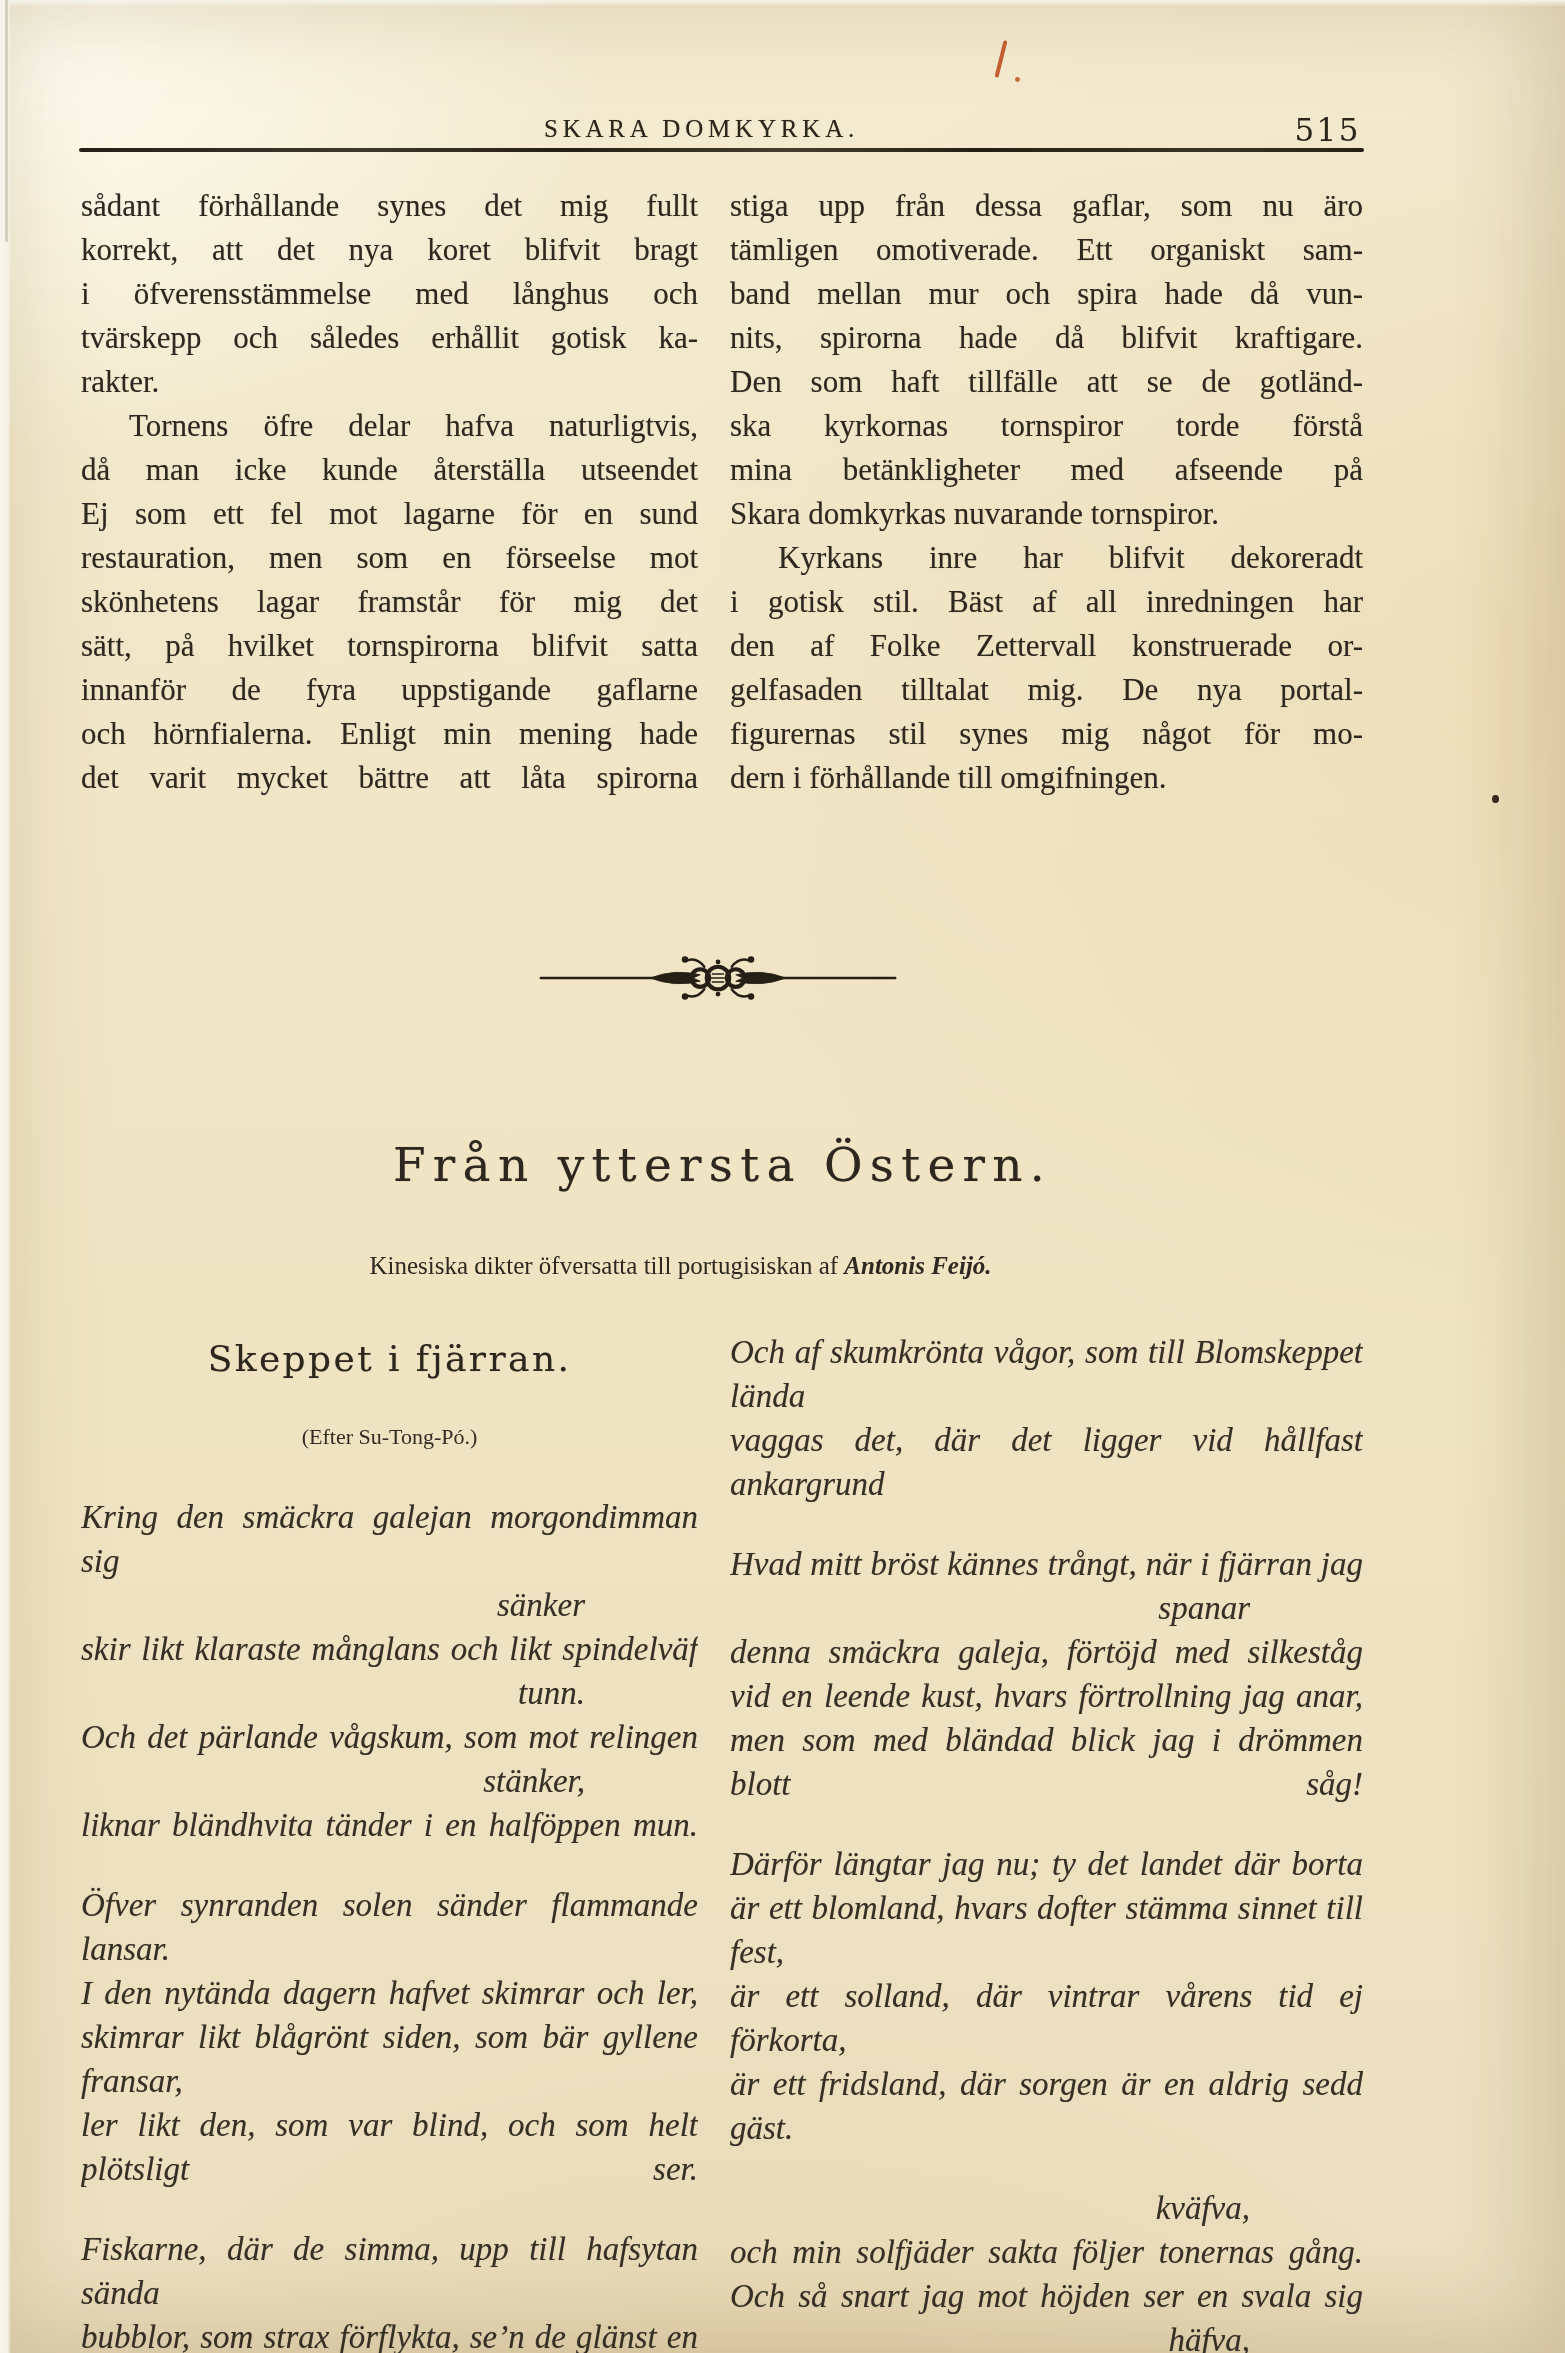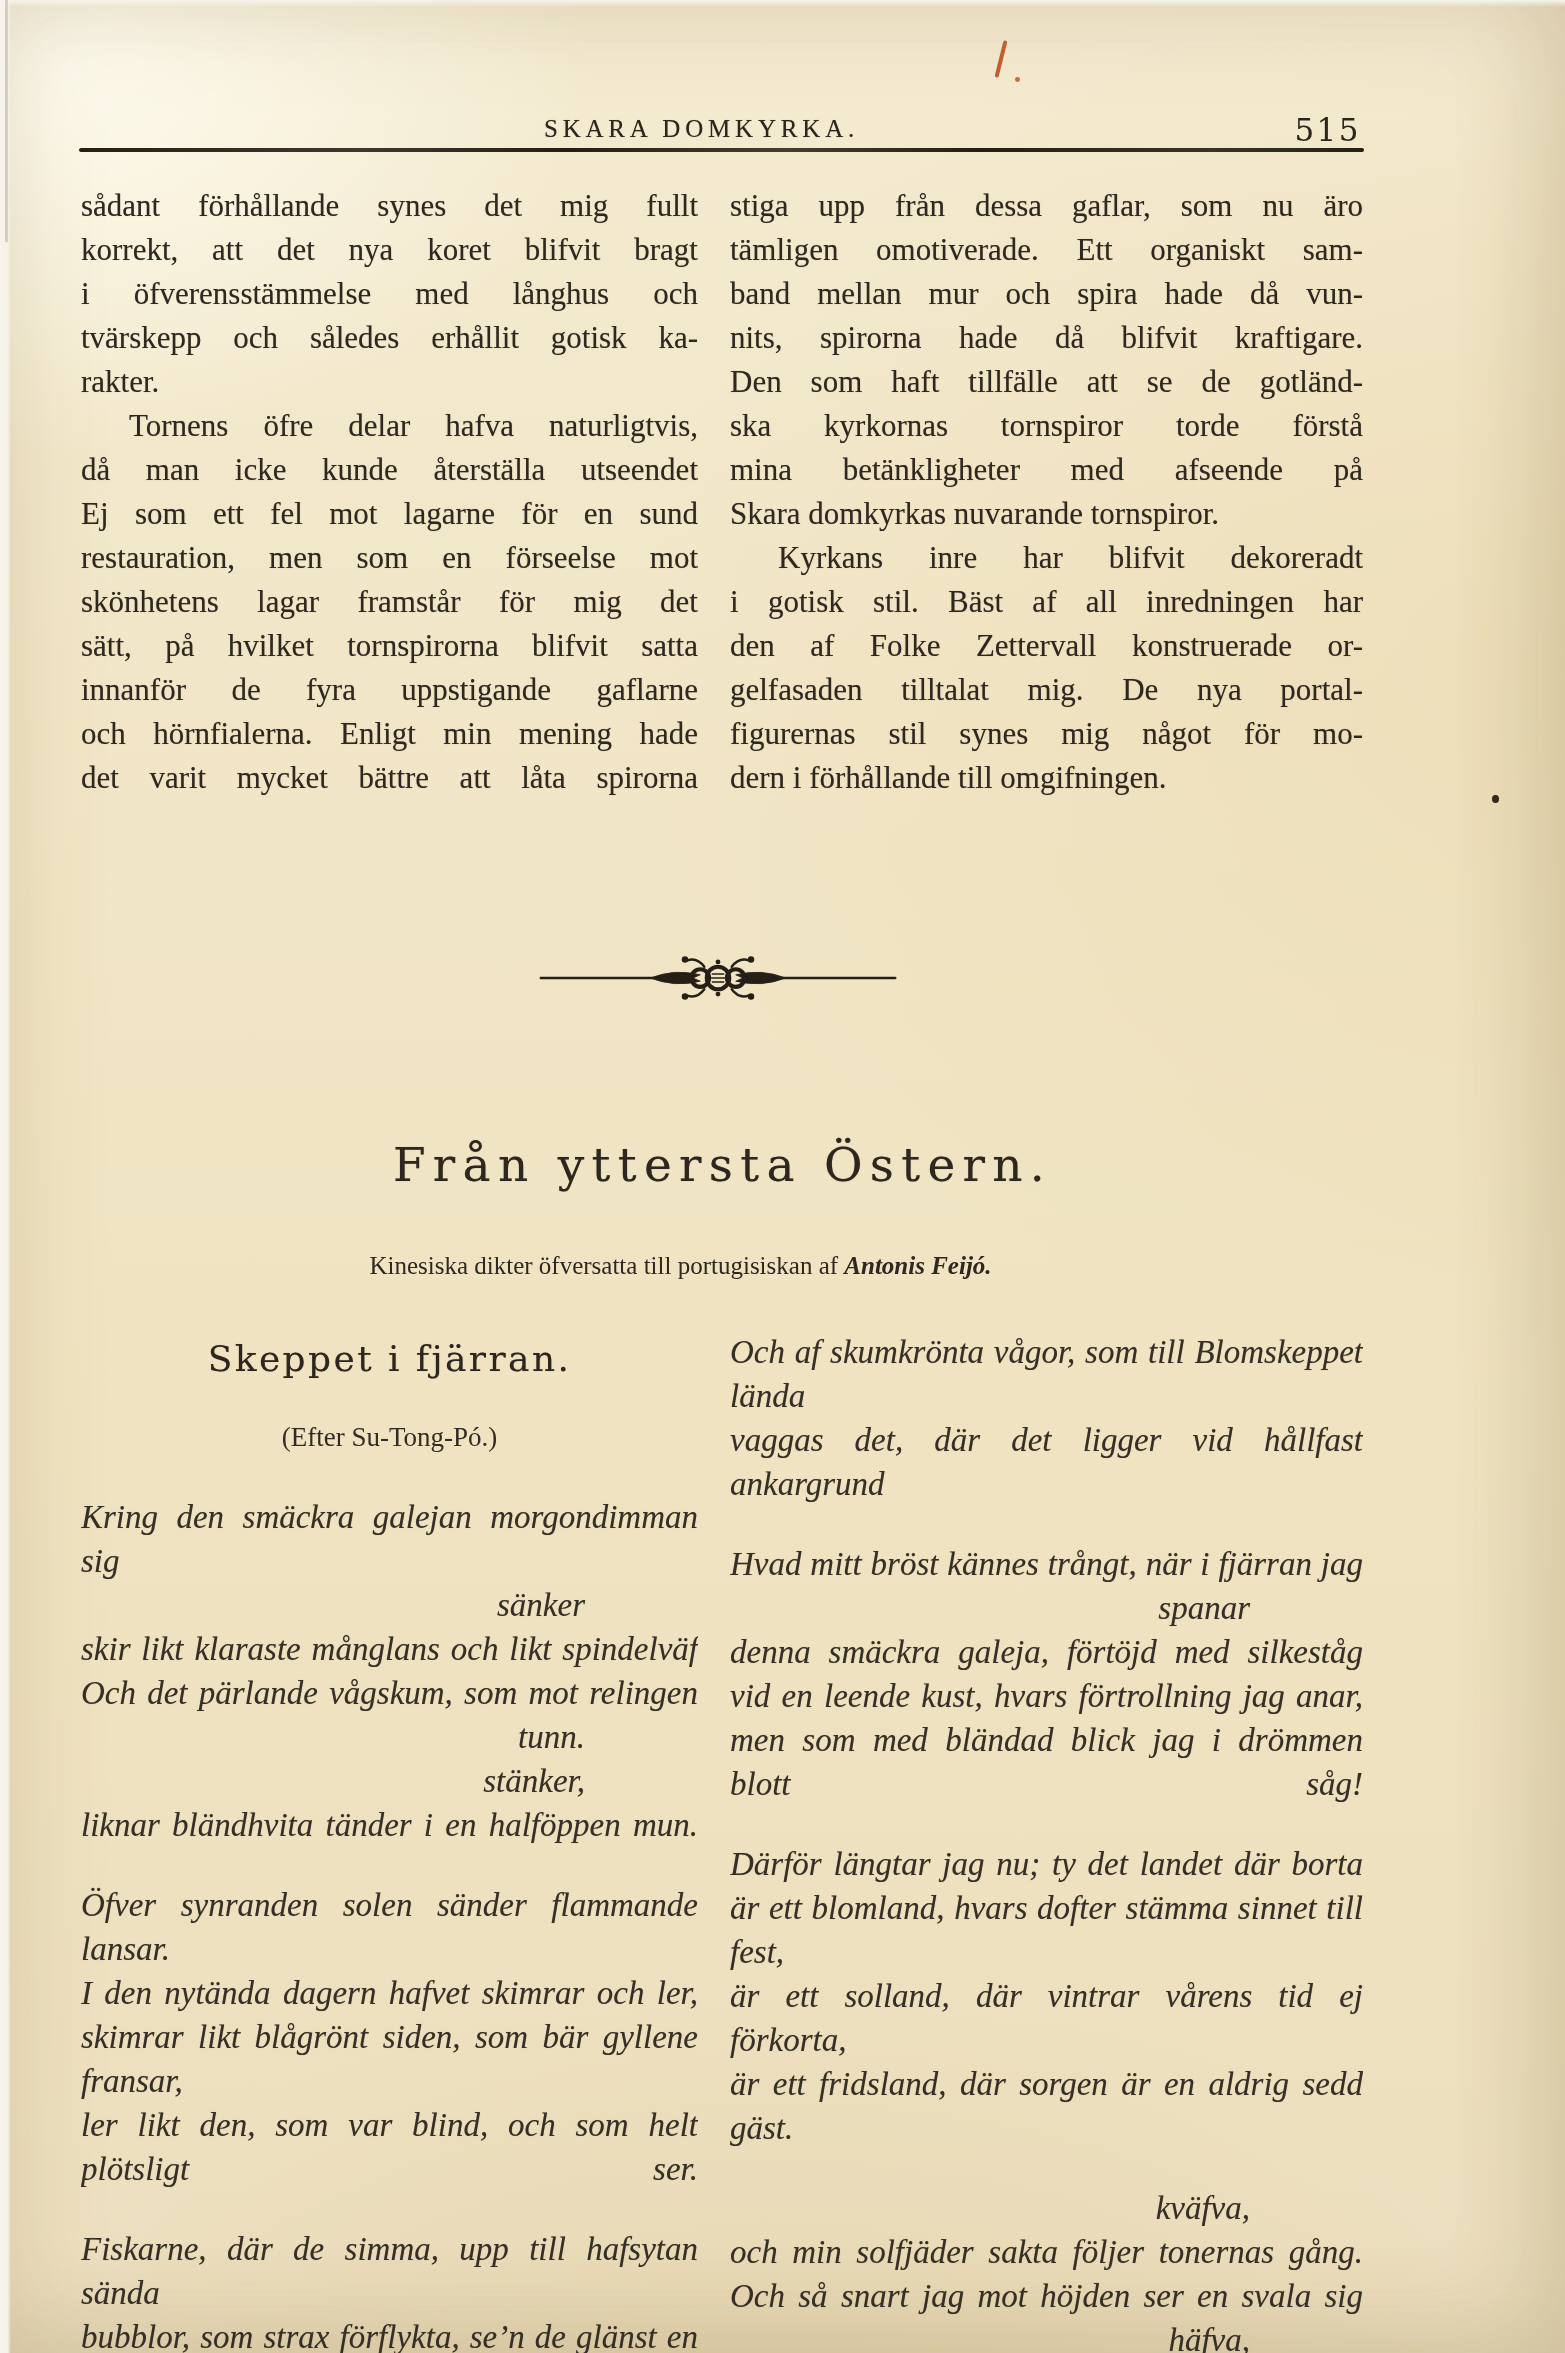--- a/index.html
+++ b/index.html
@@ -66,21 +66,21 @@
 
   .poem-col{position:absolute;overflow:hidden;}
   .poem-col.pleft{top:1335px;left:81px;width:617px;}
   .poem-col.pright{top:1330px;left:730px;width:633px;}
   .poem-heading{
     text-align:center;font-family:"DejaVu Serif",serif;
     font-size:36px;line-height:48px;letter-spacing:2.4px;color:#2c261e;
     text-shadow:0 0 0.8px rgba(40,28,8,.35);
   }
   .poem-attr{
-    text-align:center;font-size:27px;line-height:36px;margin-top:36px;margin-bottom:40px;color:#322c23;
+    text-align:center;font-size:22px;line-height:36px;margin-top:36px;margin-bottom:40px;color:#322c23;
   }
   .stanza{margin-bottom:36px;}
   .stanza:last-child{margin-bottom:0;}
   .pline{
     font-style:italic;font-size:33px;line-height:44px;color:#352f26;
     text-align:justify;text-align-last:justify;
     text-shadow:0 0 0.8px rgba(45,32,10,.3);
   }
   .pline.cont{text-align:right;text-align-last:right;padding-right:113px;}
 
@@ -167,22 +167,22 @@
   <div class="section-subtitle"><span>Kinesiska dikter öfversatta till portugisiskan af </span><span class="author">Antonis Feijó.</span></div>
 
   <div class="poem-col pleft">
     <div class="poem-heading">Skeppet i fjärran.</div>
     <div class="poem-attr">(Efter Su-Tong-Pó.)</div>
     <div id="poem-left-stanzas">
         <div class="stanza">
           <div class="pline">Kring den smäckra galejan morgondimman sig</div>
           <div class="pline cont">sänker</div>
           <div class="pline">skir likt klaraste månglans och likt spindelväf</div>
+          <div class="pline cont">tunn.</div>
           <div class="pline">Och det pärlande vågskum, som mot relingen</div>
-          <div class="pline cont">tunn.</div>
           <div class="pline cont">stänker,</div>
           <div class="pline">liknar bländhvita tänder i en halföppen mun.</div>
         </div>
         <div class="stanza">
           <div class="pline">Öfver synranden solen sänder flammande lansar.</div>
           <div class="pline">I den nytända dagern hafvet skimrar och ler,</div>
           <div class="pline">skimrar likt blågrönt siden, som bär gyllene fransar,</div>
           <div class="pline">ler likt den, som var blind, och som helt plötsligt ser.</div>
         </div>
         <div class="stanza">

